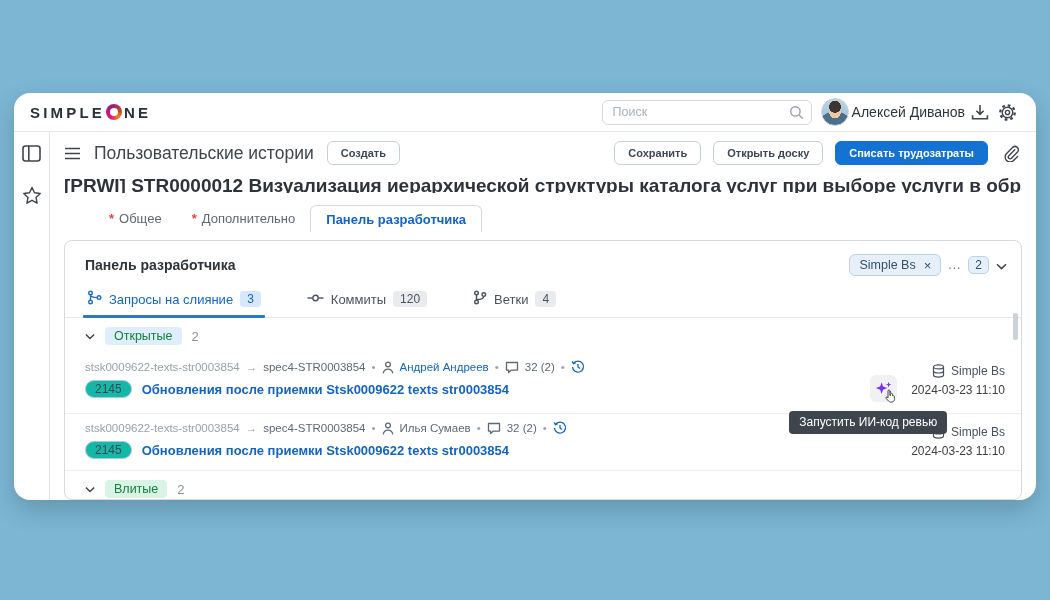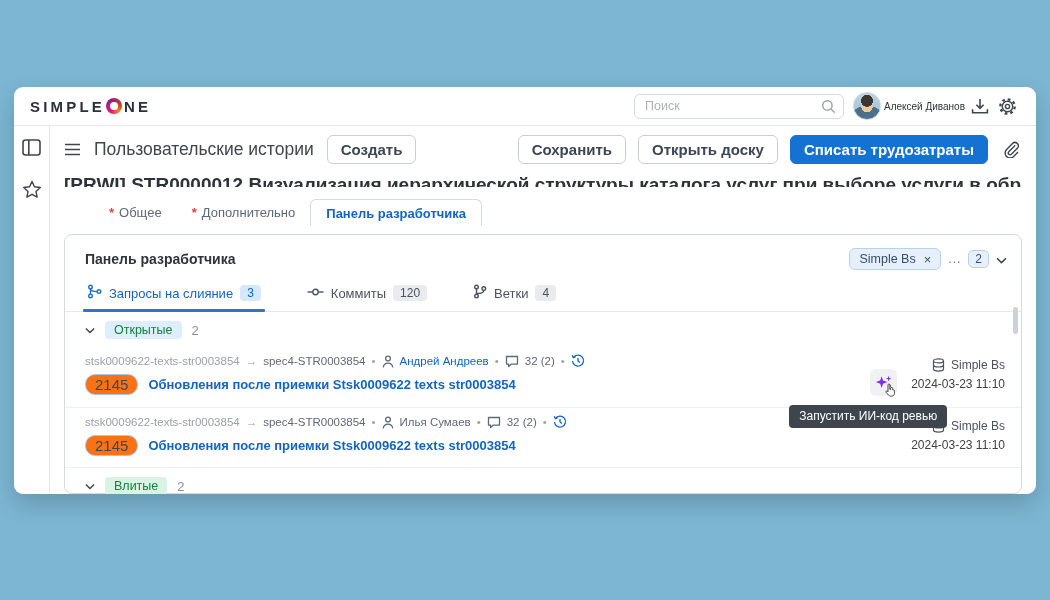--- a/index.html
+++ b/index.html
@@ -1,57 +1,57 @@
 <!DOCTYPE html>
 <html><head>
 <meta charset="utf-8">
 <style>
   * { margin:0; padding:0; box-sizing:border-box; }
   html,body { width:1050px; height:600px; }
   body { font-family:"Liberation Sans","DejaVu Sans",sans-serif; }
   .stage { width:1050px; height:600px; background:#7cb6d3; position:relative; overflow:hidden; }
 
-  .window { position:absolute; left:14px; top:87px; width:1022px; height:407px; background:#fff;
-            border-radius:9px; box-shadow:0 10px 26px rgba(0,0,0,.18); overflow:hidden;
+  .window { position:absolute; left:14px; top:93px; width:1022px; height:407px; background:#fff;
+            border-radius:16px; box-shadow:0 10px 26px rgba(0,0,0,.18); overflow:hidden;
             display:flex; flex-direction:column; }
 
   
   .app-header { flex:0 0 39px; display:flex; align-items:center; justify-content:space-between;
                 padding:0 16px; border-bottom:1px solid #e4e7ea; }
   .logo { display:flex; align-items:center; font-weight:bold; font-size:15px; letter-spacing:3.2px; color:#2b3138; }
   .logo-o { width:16px; height:16px; border-radius:50%; margin:0 2px 0 1px; position:relative;
             background:conic-gradient(from 210deg,#e0147f,#8e1f89 35%,#c44a1f 65%,#f58220 80%,#e0147f); }
   .logo-o::before { content:""; position:absolute; inset:4px; background:#fff; border-radius:50%; }
   .header-right { display:flex; align-items:center; gap:3px; }
   .search-box { position:relative; width:210px; margin-right:6px; }
   .search-box input { width:100%; height:25px; border:1px solid #d5dade; border-radius:6px;
                       padding:0 28px 0 10px; font-size:12.5px; color:#3c4654; outline:none; background:#fff; }
   .search-box input::placeholder { color:#a9b1bb; }
   .search-icon { position:absolute; right:8px; top:5px; }
   .avatar { width:28px; height:28px; border-radius:50%; border:1px solid #cfd5da; overflow:hidden;
             background:radial-gradient(circle at 50% 30%, #3c3530 0 26%, transparent 27%),
                        radial-gradient(circle at 50% 52%, #ecc9a2 0 30%, transparent 31%),
                        radial-gradient(circle at 50% 120%, #4d6f8a 0 55%, transparent 56%),
                        linear-gradient(#bcd3e2,#9cc0d6); }
-  .user-name { font-size:10px; color:#2f343b; white-space:nowrap; cursor:pointer; }
+  .user-name { font-size:14px; color:#2f343b; white-space:nowrap; cursor:pointer; }
   .hdr-icon { display:flex; align-items:center; cursor:pointer; padding:0 3px; }
 
   
   .window-body { flex:1; display:flex; min-height:0; }
   .left-strip { flex:0 0 36px; border-right:1px solid #e4e7ea; display:flex; flex-direction:column;
                 align-items:center; padding-top:13px; gap:24px; }
   .strip-icon { cursor:pointer; display:flex; }
   .content { flex:1; min-width:0; padding:9px 14px 0; display:flex; flex-direction:column; }
 
   
   .toolbar { display:flex; align-items:flex-start; justify-content:space-between; height:30px; }
   .tb-left { display:flex; align-items:center; gap:13px; }
   .burger { display:flex; cursor:pointer; }
   .list-title { font-size:17.5px; color:#40464e; white-space:nowrap; }
-  .btn { border:1px solid #c9cfd6; background:#fff; color:#3c4654; font-weight:700; font-size:15px;
+  .btn { border:1px solid #c9cfd6; background:#fff; color:#3c4654; font-weight:700; font-size:11px;
          padding:5px 13px; border-radius:6px; cursor:pointer; font-family:inherit; white-space:nowrap; }
   .btn.primary { background:#1372d2; border-color:#1372d2; color:#fff; }
   .tb-right { display:flex; align-items:center; gap:12px; }
 
   
   .record-title { margin-top:10px; font-size:19px; font-weight:700; color:#2e333a;
                   white-space:nowrap; overflow:hidden; }
 
   
   .form-tabs { display:flex; align-items:stretch; margin:12px 0 0 30px; height:27px; }
@@ -95,22 +95,22 @@
   .mr-row.second { border-top:1px solid #eceff2; }
   .mr-meta { display:flex; align-items:center; gap:6px; font-size:11.5px; color:#9aa1ab; white-space:nowrap; }
   .branch.src { color:#9aa1ab; }
   .branch.tgt { color:#5f6875; }
   .dot { color:#9aa1ab; }
   .author { cursor:pointer; }
   .author.link { color:#1464c0; }
   .author.plain { color:#5f6875; }
   .comments { color:#5f6875; cursor:pointer; }
   .mr-title-line { display:flex; align-items:center; gap:10px; margin-top:6px; }
-  .mr-id { border:1px solid #a9c8e8; background:#f97316; color:#3c4654; border-radius:10px;
-           padding:1px 9px; font-size:15px; }
+  .mr-id { border:1px solid #a9c8e8; background:#14b8a6; color:#3c4654; border-radius:10px;
+           padding:1px 9px; font-size:12px; }
   .mr-link { color:#1464c0; font-weight:700; font-size:13px; cursor:pointer; text-decoration:none; white-space:nowrap; }
   .mr-side { display:flex; align-items:flex-start; gap:14px; }
   .ai-wrap { position:relative; margin-top:15px; }
   .ai-btn { width:27px; height:27px; border-radius:6px; background:#f0f1f3; border:none; cursor:pointer;
             display:flex; align-items:center; justify-content:center; }
   .hand-cursor { position:absolute; left:13px; top:13px; pointer-events:none; }
   .tooltip { position:absolute; top:36px; right:-50px; background:#3f454d; color:#fff; font-size:12px;
              padding:4px 10px 5px; border-radius:4px; white-space:nowrap; z-index:6; }
   .mr-meta-right { display:flex; flex-direction:column; gap:5px; align-items:flex-end; padding-top:4px; }
   .repo-line { display:flex; align-items:center; gap:6px; font-size:12px; color:#4a5260; }

